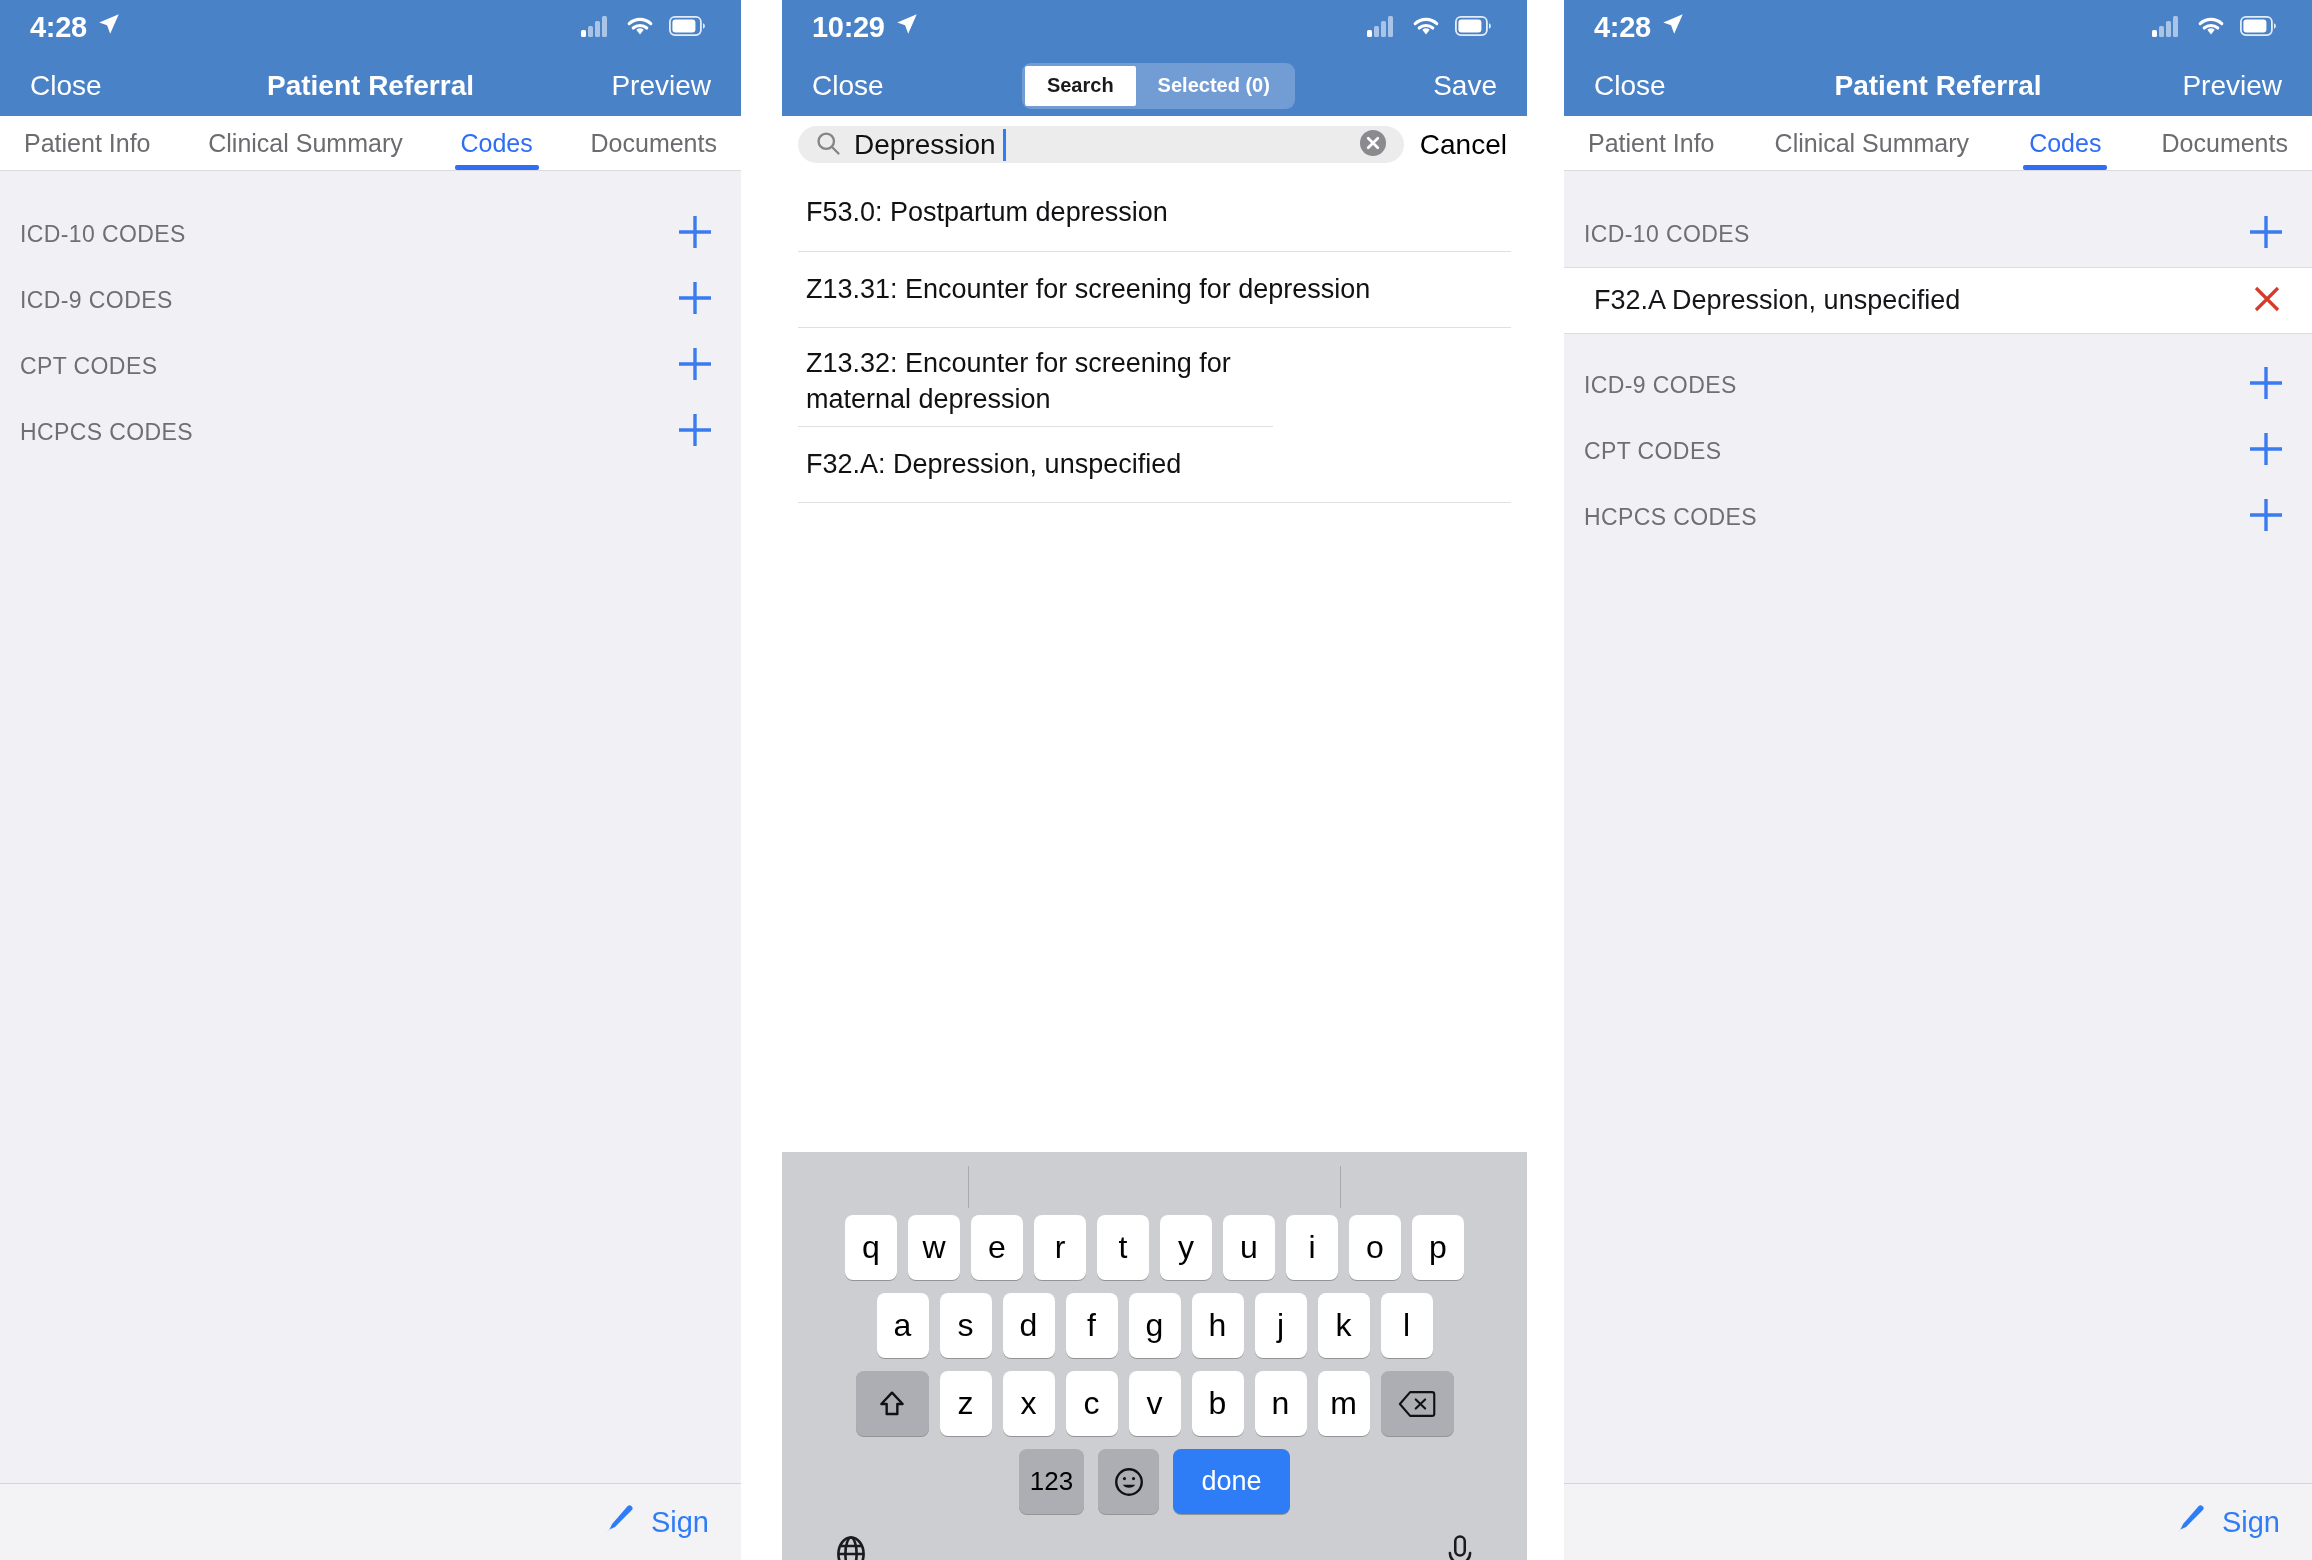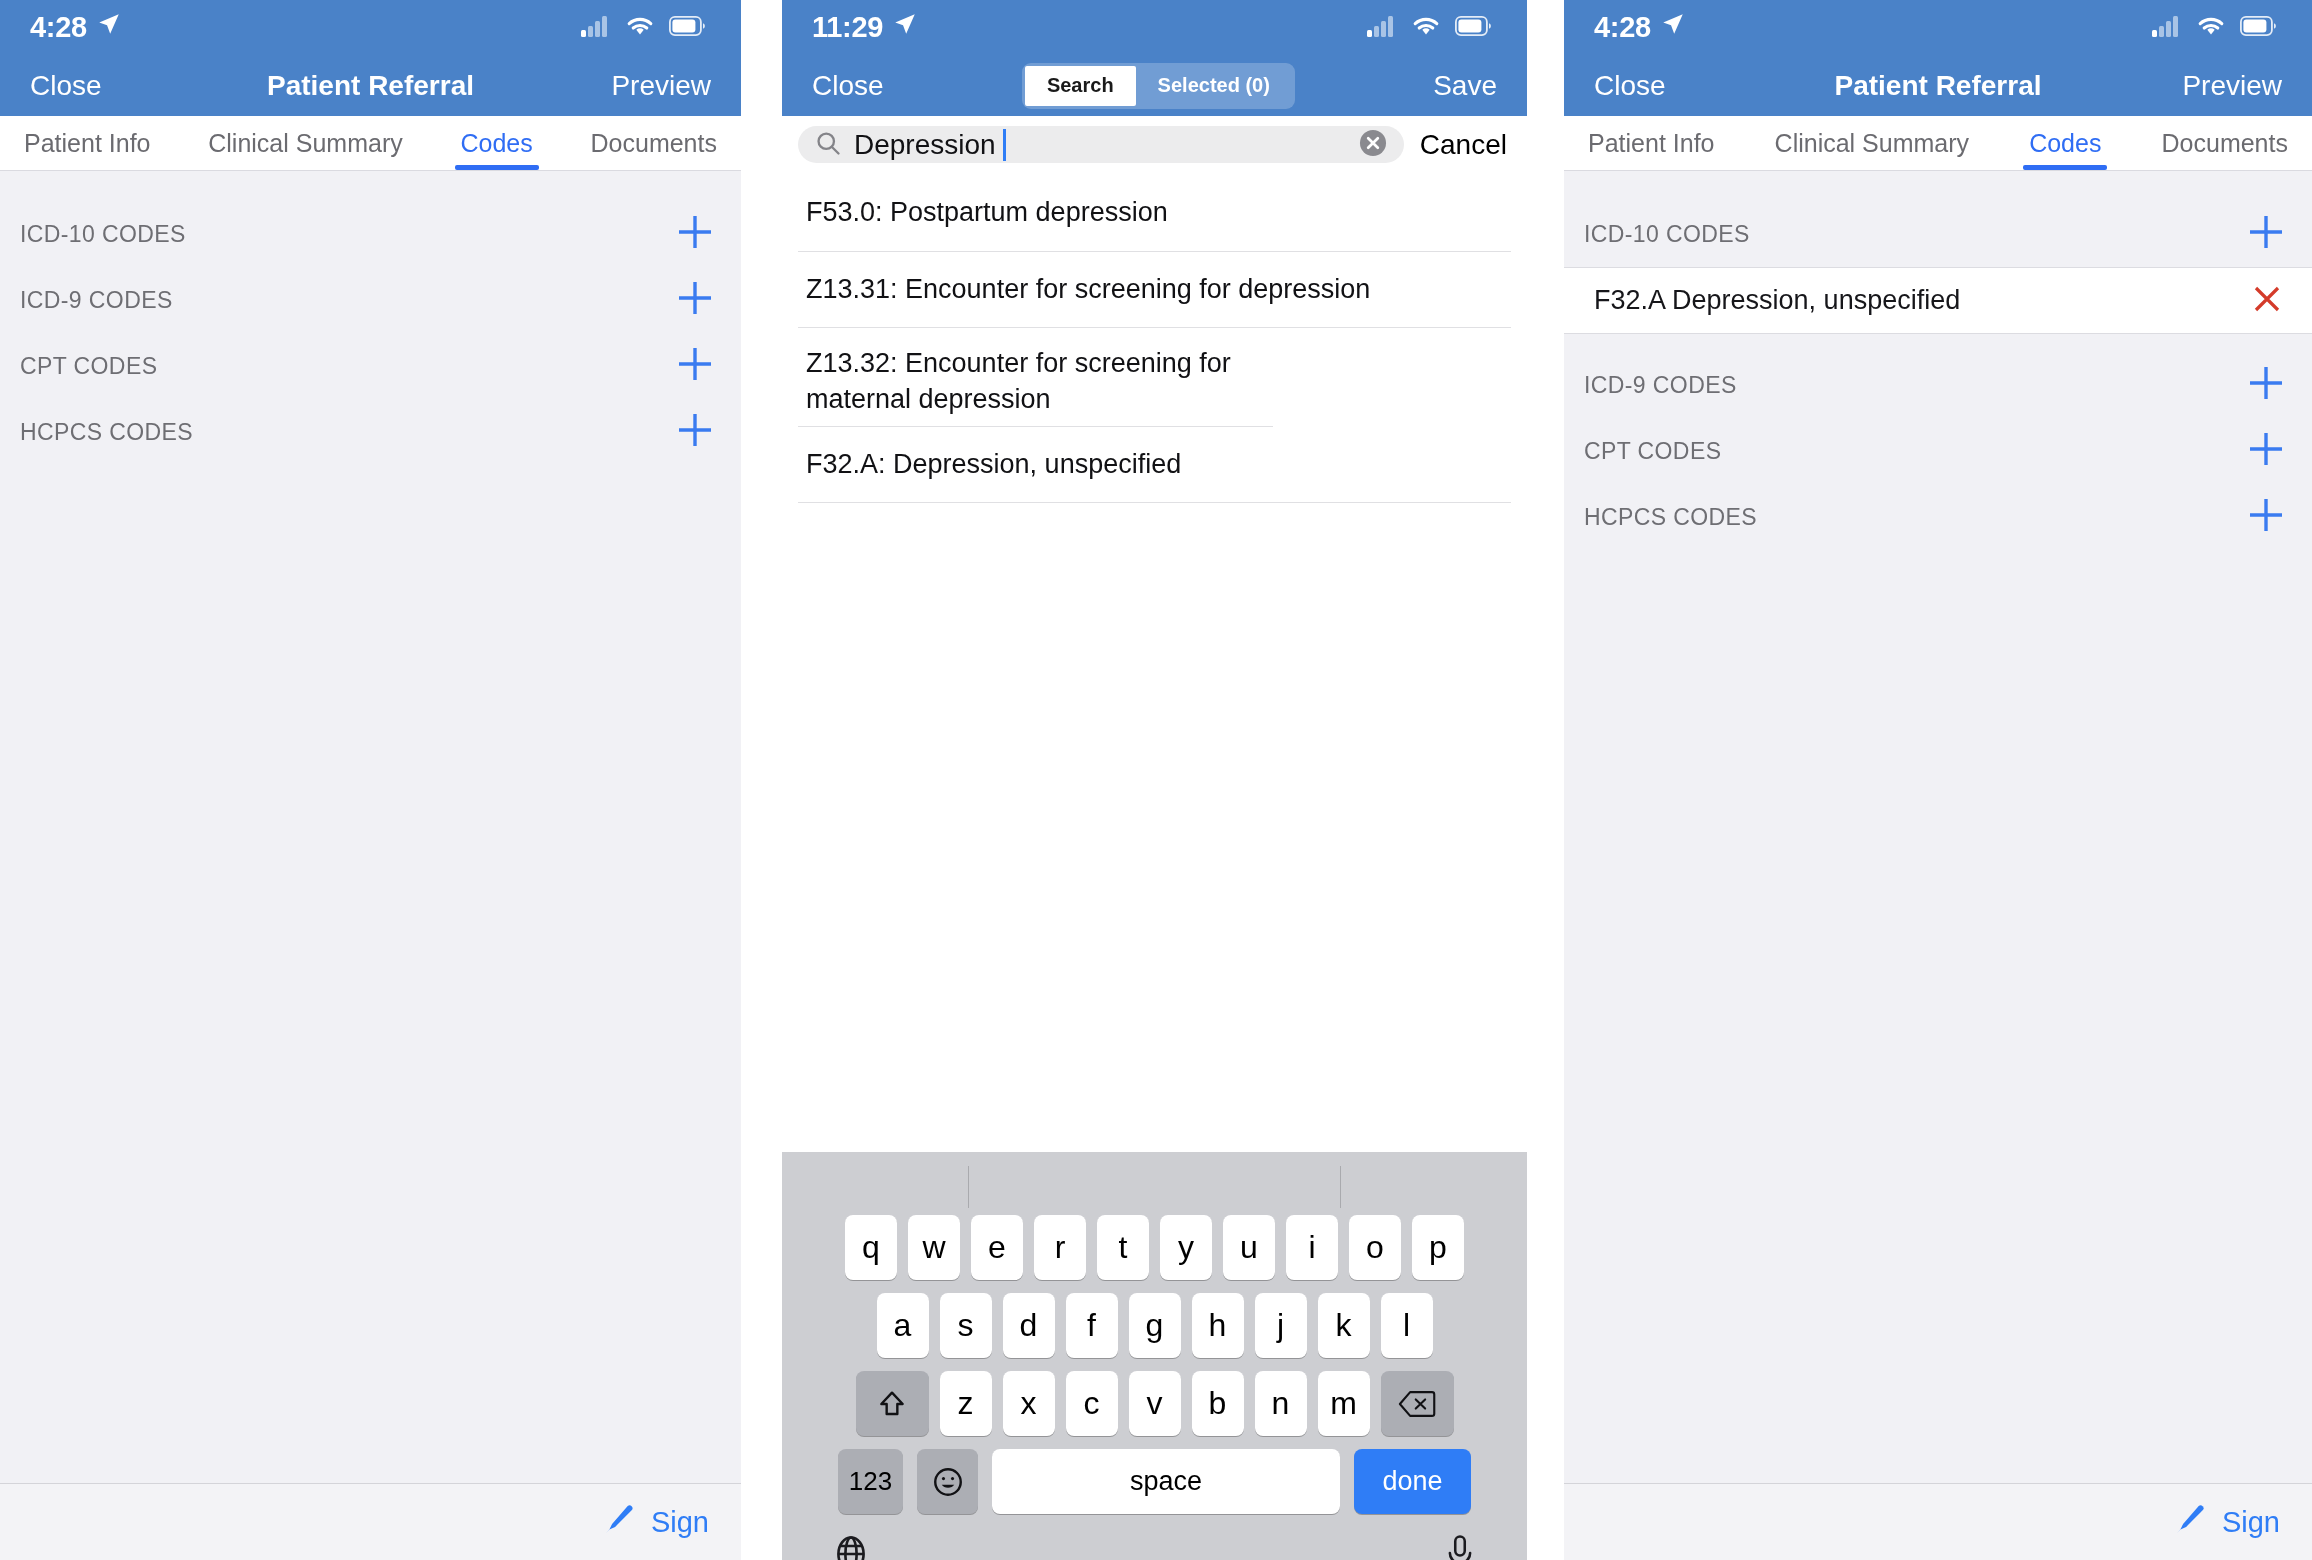--- a/index.html
+++ b/index.html
@@ -398,21 +398,21 @@
         </svg>
       </span>
       <span class="sign-label">Sign</span>
     </div>
   </div>
 
   <div class="panel" id="panel-2">
 
     <div class="statusbar">
       <div class="status-left">
-        <span>11:29</span>
+        <span>10:29</span>
         <span class="loc-arrow">
           <svg width="26" height="26" viewBox="0 0 24 24">
               <path d="M21 3 L3 10.5 L10.2 13.2 L13.1 21 Z" fill="#ffffff"></path>
             </svg>
         </span>
       </div>
       <div class="status-right">
         <span>
           <svg width="30" height="22" viewBox="0 0 30 22">
             <rect x="0" y="15" width="5" height="7" rx="1.5" fill="#ffffff"></rect>
@@ -531,21 +531,20 @@
       <div class="krow r4">
         <div class="key num">123</div>
         <div class="key emoji">
           <svg width="34" height="34" viewBox="0 0 24 24">
             <circle cx="12" cy="12" r="9" fill="none" stroke="#111114" stroke-width="1.7"></circle>
             <circle cx="8.8" cy="9.6" r="1.1" fill="#111114"></circle>
             <circle cx="15.2" cy="9.6" r="1.1" fill="#111114"></circle>
             <path d="M7.6 14 a5 4 0 0 0 8.8 0 Z" fill="#111114"></path>
           </svg>
         </div>
-        <div class="key space">space</div>
         <div class="key done">done</div>
       </div>
 
       <div class="kbottom">
         <span class="kb-icon">
           <svg width="42" height="42" viewBox="0 0 24 24">
             <ellipse cx="12" cy="12" rx="7.2" ry="9.4" fill="none" stroke="#1b1b1f" stroke-width="1.5"></ellipse>
             <ellipse cx="12" cy="12" rx="3.2" ry="9.4" fill="none" stroke="#1b1b1f" stroke-width="1.5"></ellipse>
             <path d="M4.8 12 H19.2 M5.9 7.4 H18.1 M5.9 16.6 H18.1" stroke="#1b1b1f" stroke-width="1.5"></path>
           </svg>

